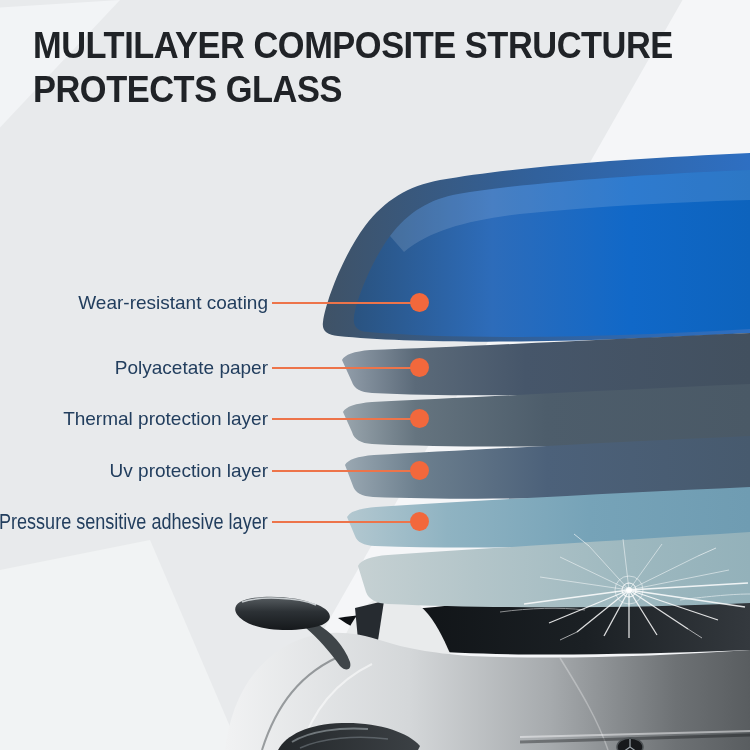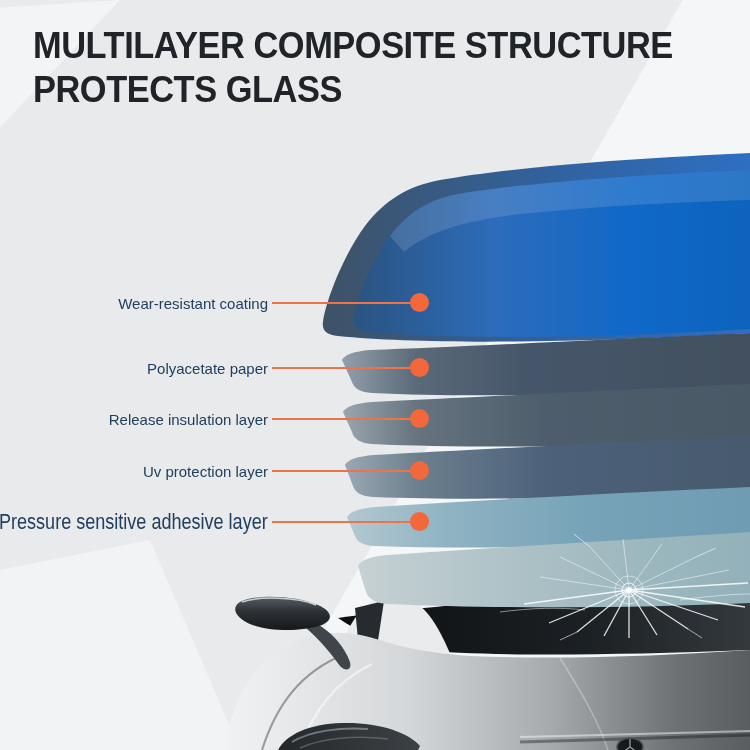--- a/index.html
+++ b/index.html
@@ -15,21 +15,21 @@
   .art{position:absolute;left:0;top:0;width:750px;height:750px;}
   .title{
     position:absolute;left:33px;top:24px;
     font-size:37px;font-weight:bold;line-height:44px;
     color:#202327;letter-spacing:-0.5px;white-space:nowrap;
     transform:scaleX(.93);transform-origin:left top;
   }
   .label-row{position:absolute;left:0;width:430px;height:28px;}
   .label-text{
     position:absolute;right:162px;top:50%;transform:translateY(-50%);
-    white-space:nowrap;font-size:15px;color:#223e5e;
+    white-space:nowrap;font-size:19px;color:#223e5e;
   }
   .label-row.condensed .label-text{
     font-size:22px;transform:translateY(-50%) scaleX(.82);transform-origin:right center;
   }
   .leader{position:absolute;left:272px;width:139px;top:13px;height:2px;background:#ed744a;}
   .dot{position:absolute;left:410px;top:4px;width:19px;height:19px;border-radius:50%;background:#f2683c;}
 </style>
 </head>
 <body>
 
@@ -197,21 +197,21 @@
     <span class="label-text">Wear-resistant coating</span>
     <span class="leader"></span>
     <span class="dot"></span>
   </div>
   <div class="label-row" style="top:354px">
     <span class="label-text">Polyacetate paper</span>
     <span class="leader"></span>
     <span class="dot"></span>
   </div>
   <div class="label-row" style="top:405px">
-    <span class="label-text">Release insulation layer</span>
+    <span class="label-text">Thermal protection layer</span>
     <span class="leader"></span>
     <span class="dot"></span>
   </div>
   <div class="label-row" style="top:457px">
     <span class="label-text">Uv protection layer</span>
     <span class="leader"></span>
     <span class="dot"></span>
   </div>
   <div class="label-row condensed" style="top:508px">
     <span class="label-text">Pressure sensitive adhesive layer</span>

